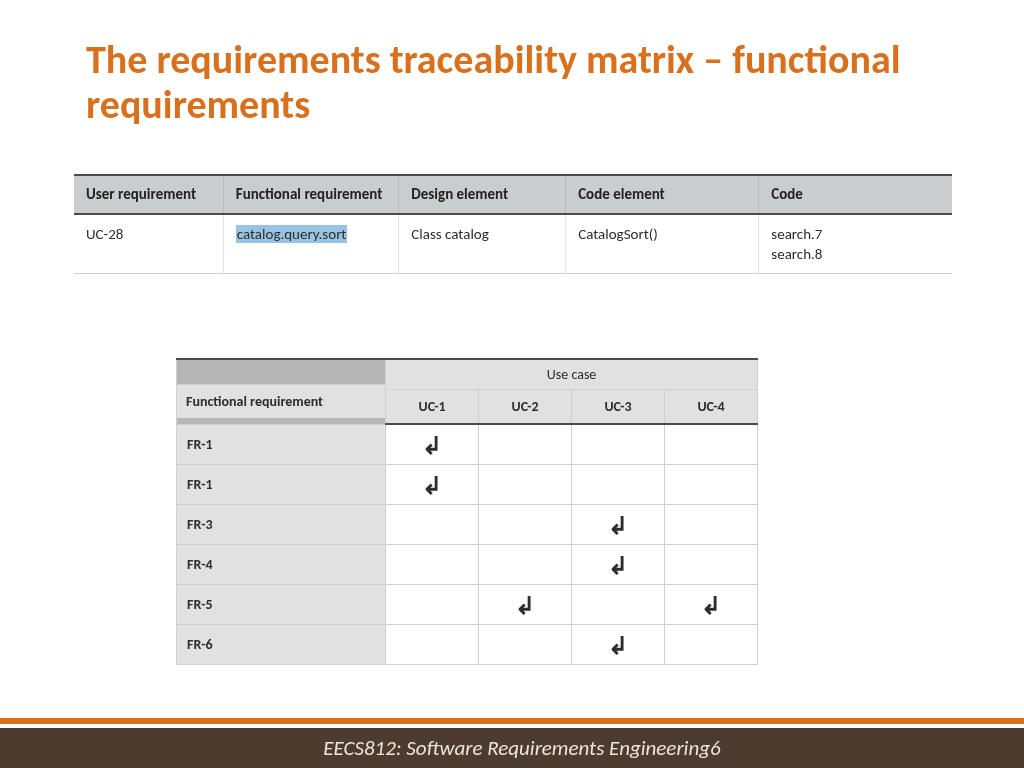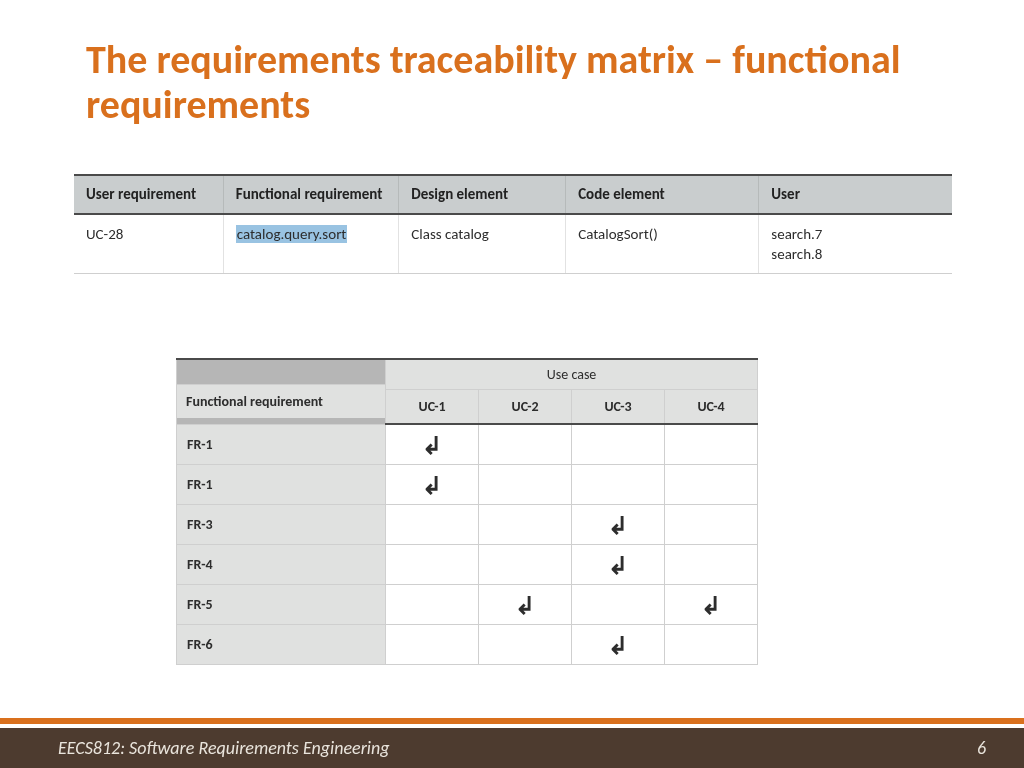--- a/index.html
+++ b/index.html
@@ -19,21 +19,21 @@
   .tbl2 th, .tbl2 td { border: 1px solid #cfcfcf; }
   .tbl2 .corner { background: #b6b6b6; border-top: 2px solid #4a4a4a; }
   .tbl2 .ucgroup { background: #e0e1e0; text-align: center; font-weight: 400; padding: 6px 0; border-top: 2px solid #4a4a4a; }
   .tbl2 .fr-head { background: #e0e1e0; font-weight: 700; text-align: left; padding: 8px 10px; border-bottom: 2px solid #4a4a4a; }
   .tbl2 .uc-head { background: #e0e1e0; font-weight: 700; text-align: center; padding: 8px 4px; border-bottom: 2px solid #4a4a4a; }
   .tbl2 .fr-cell { background: #e0e1e0; font-weight: 700; padding: 10px 10px; }
   .tbl2 .mark { background: #fff; text-align: center; padding: 4px 0; height: 40px; vertical-align: middle; }
   .check { display: inline-block; font-size: 24px; line-height: 1; font-weight: 700; transform: translateY(2px); }
   
   .foot-line { position: absolute; left: 0; bottom: 44px; width: 1024px; height: 6px; background: #d9701d; }
-  .footer { position: absolute; left: 0; bottom: 0; width: 1024px; height: 40px; background: #4d3b2f; color: #e9e4dc; font-style: italic; font-size: 18px; display: flex; align-items: center; justify-content: space-between; padding: 0 38px 0 58px; }
+  .footer { position: absolute; left: 0; bottom: 0; width: 1024px; height: 40px; background: #4d3b2f; color: #e9e4dc; font-style: italic; font-size: 21px; display: flex; align-items: center; justify-content: center; padding: 0 38px 0 58px; }
 </style>
 </head>
 <body>
 
 <div class="slide">
   <h1 class="title">The requirements traceability matrix – functional requirements</h1>
 
   <table class="tbl1">
     <colgroup>
         <col style="width:17%">
@@ -41,21 +41,21 @@
         <col style="width:19%">
         <col style="width:22%">
         <col style="width:22%">
       </colgroup>
     <thead>
         <tr>
       <th>User requirement</th>
       <th>Functional requirement</th>
       <th>Design element</th>
       <th>Code element</th>
-      <th>User</th>
+      <th>Code</th>
     </tr>
       </thead>
     <tbody id="tbl1-body">
         <tr>
           <td>UC-28</td>
           <td><span class="hl">catalog.query.sort</span></td>
           <td>Class catalog</td>
           <td>CatalogSort()</td>
           <td>search.7<br>search.8</td>
         </tr>

